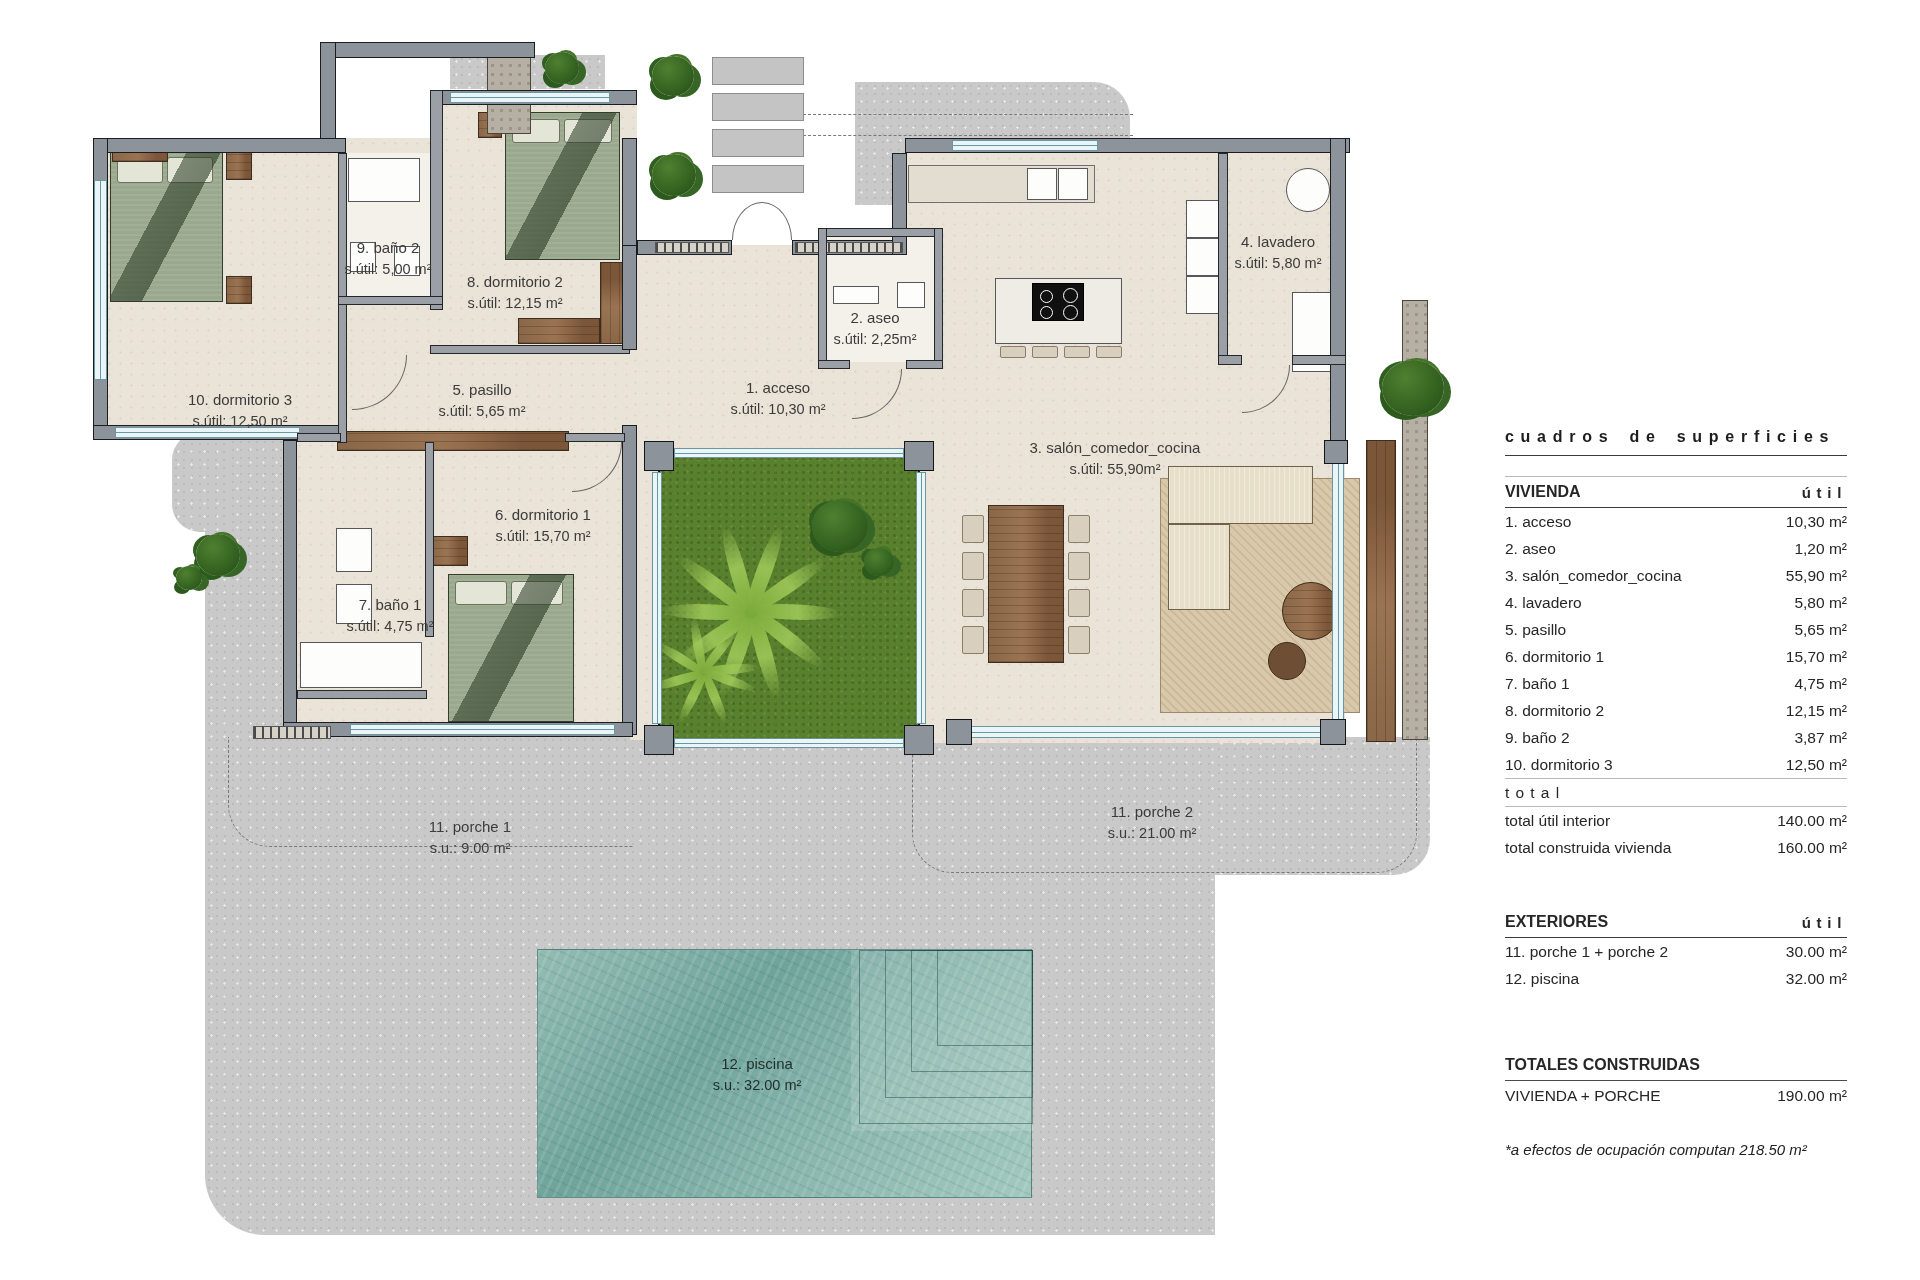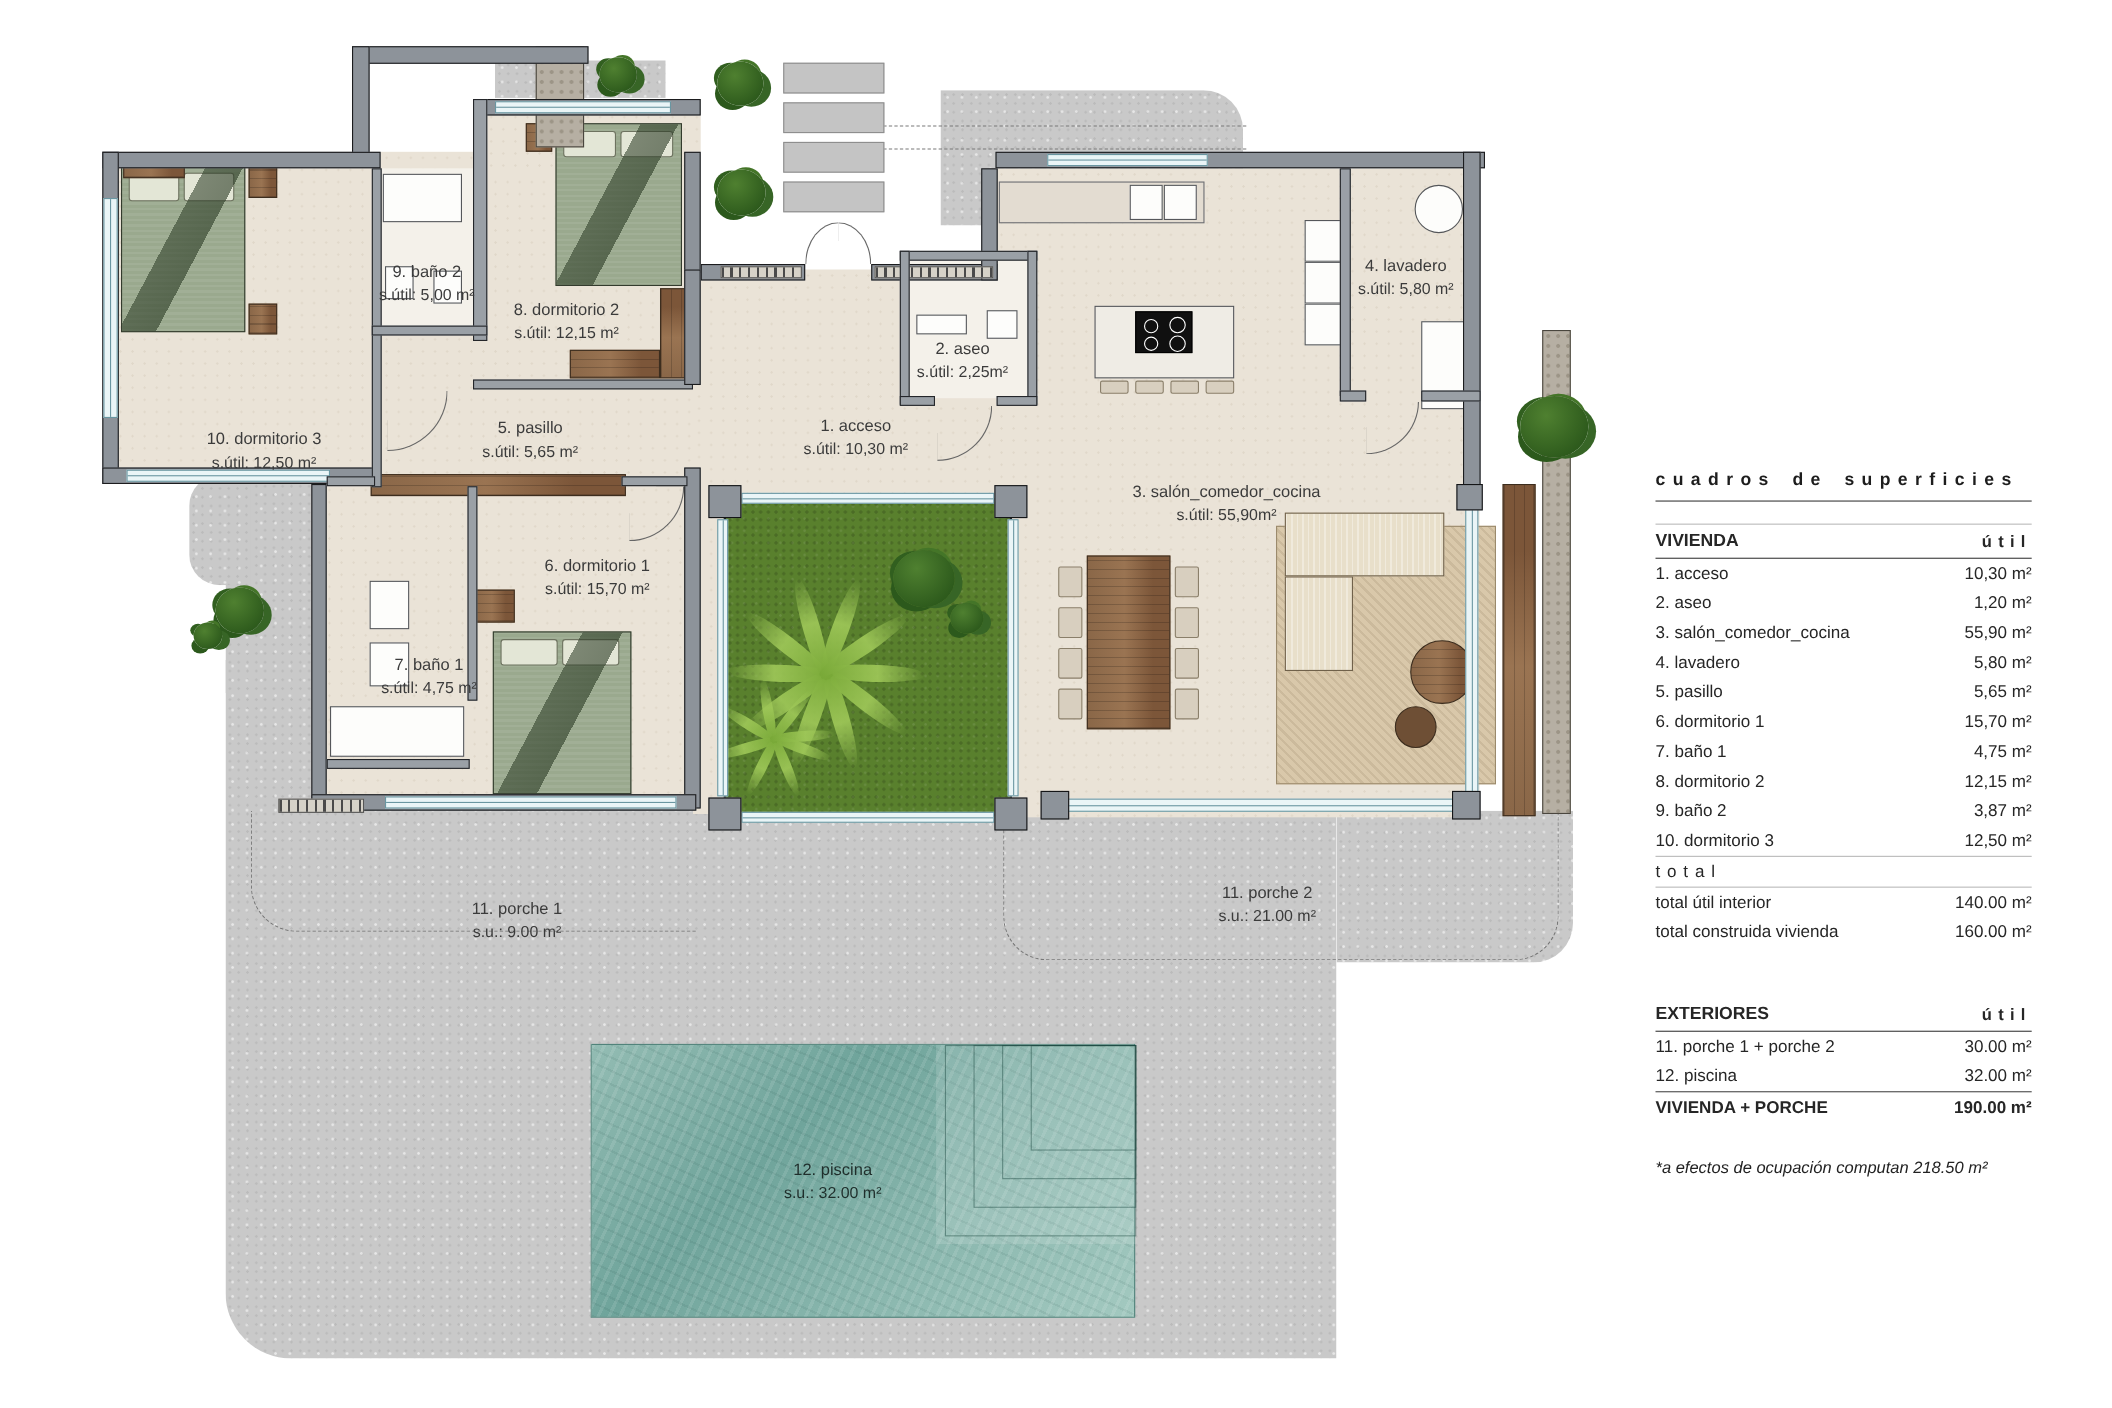--- a/index.html
+++ b/index.html
@@ -427,22 +427,25 @@
     <div class="rule-dark"></div>
     <div class="prow">
         <span class="lbl">11. porche 1 + porche 2</span>
         <span class="val">30.00 m²</span>
       </div>
     <div class="prow">
         <span class="lbl">12. piscina</span>
         <span class="val">32.00 m²</span>
       </div>
 
+    <div class="hdr-row" style="margin-top:58px;">
+      <span>TOTALES CONSTRUIDAS</span>
+    </div>
     <div class="rule-mid"></div>
-    <div class="prow" style="height:30px;font-weight:bold;">
+    <div class="prow" style="height:30px;">
         <span class="lbl">VIVIENDA + PORCHE</span>
         <span class="val">190.00 m²</span>
       </div>
 
     <div class="foot" style="margin-top:30px;">*a efectos de ocupación computan 218.50 m²</div>
   </div>
 
 </div>
 
 </body></html>

